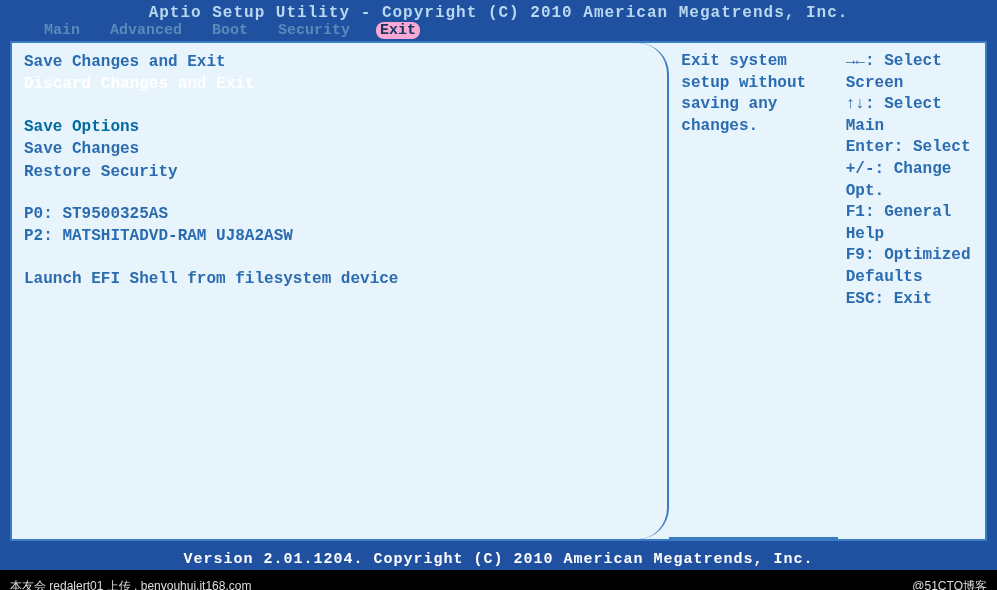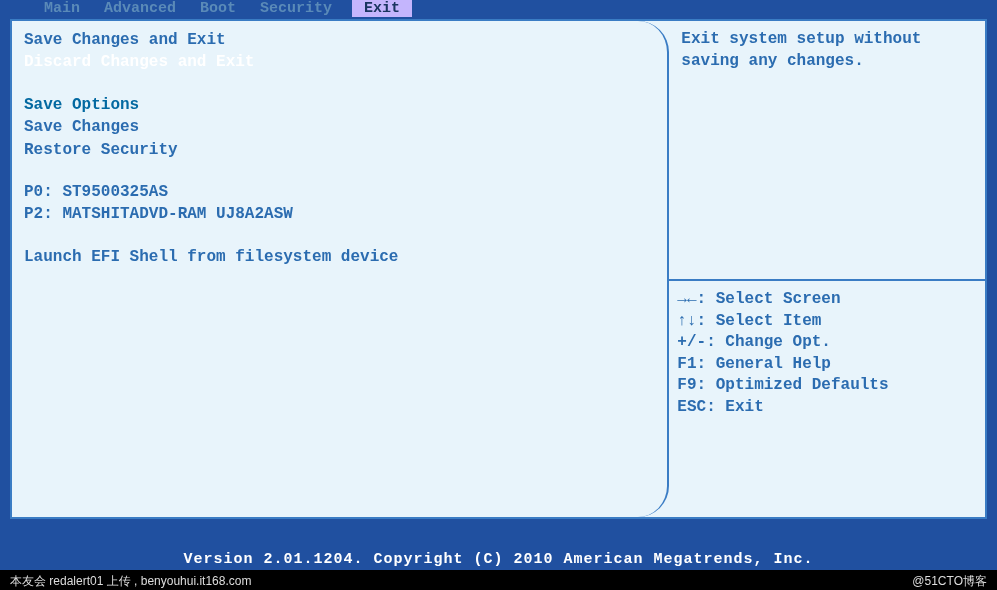--- a/index.html
+++ b/index.html
@@ -24,52 +24,53 @@
     text-align: center;
     color: #b8d8f0;
     padding: 4px 0 0 0;
     font-size: 16px;
     letter-spacing: 1px;
   }
   .tab-bar {
     display: flex;
     padding-left: 40px;
     color: #5a8ab8;
-    gap: 16px;
+    gap: 22px;
     font-size: 15px;
   }
   .tab {
     padding: 0 4px;
     color: #5a8ab8;
   }
   .tab.active {
-    background: #c4b5fd;
+    background: #f9a8d4;
     color: #1a3560;
-    padding: 0 12px;
+    padding: 0 4px;
+    border-radius: 8px;
   }
   .content-area {
     display: flex;
     margin: 2px 10px 0 10px;
     border: 2px solid #3a7cc4;
     height: 500px;
     background: #e8f4fb;
   }
   .left-pane {
     flex: 2.2;
     border-right: 2px solid #3a7cc4;
     padding: 8px 12px;
     color: #2b6cb0;
     font-size: 16px;
     line-height: 1.4;
     border-radius: 31px;
   }
   .right-pane {
     flex: 1.1;
     display: flex;
-    flex-direction: column;
+    flex-direction: row;
   }
   .help-text {
     flex: 1.1;
     border-bottom: 2px solid #3a7cc4;
     padding: 8px 12px;
     color: #2b6cb0;
     font-size: 16px;
     line-height: 1.35;
   }
   .keys-text {
@@ -105,31 +106,32 @@
     position: absolute;
     bottom: 0; left: 0; right: 0;
     height: 20px;
     background: #000;
     color: #ddd;
     font-family: Arial, sans-serif;
     font-weight: normal;
     font-size: 12px;
     display: flex;
     justify-content: space-between;
-    align-items: flex-end;
-    padding: 0 10px;
+    align-items: flex-start;
+    padding: 8px 10px;
   }
   .arrow {
     font-family: "Courier New", monospace;
   }
 </style>
 </head>
 <body>
 
 <div class="bios-screen">
+  <div class="title-bar">Aptio Setup Utility - Copyright (C) 2010 American Megatrends, Inc.</div>
 
   <div class="tab-bar">
     <span class="tab">Main</span>
     <span class="tab">Advanced</span>
     <span class="tab">Boot</span>
     <span class="tab">Security</span>
     <span class="tab active">Exit</span>
   </div>
 
   <div class="content-area">
@@ -144,21 +146,22 @@
       <div class="menu-item">P0: ST9500325AS</div>
       <div class="menu-item">P2: MATSHITADVD-RAM UJ8A2ASW</div>
       <div class="spacer"></div>
       <div class="menu-item">Launch EFI Shell from filesystem device</div>
     </div>
 
     <div class="right-pane">
       <div class="help-text">Exit system setup without saving any changes.</div>
       <div class="keys-text">
         <div class="arrow">→←: Select Screen</div>
-        <div class="arrow">↑↓: Select Item</div>
+        <div class="arrow">↑↓: Select Main</div>
+        <div>Enter: Select</div>
         <div>+/-: Change Opt.</div>
         <div>F1: General Help</div>
         <div>F9: Optimized Defaults</div>
         <div>ESC: Exit</div>
       </div>
     </div>
   </div>
 
   <div class="footer-bar">Version 2.01.1204. Copyright (C) 2010 American Megatrends, Inc.</div>
 

